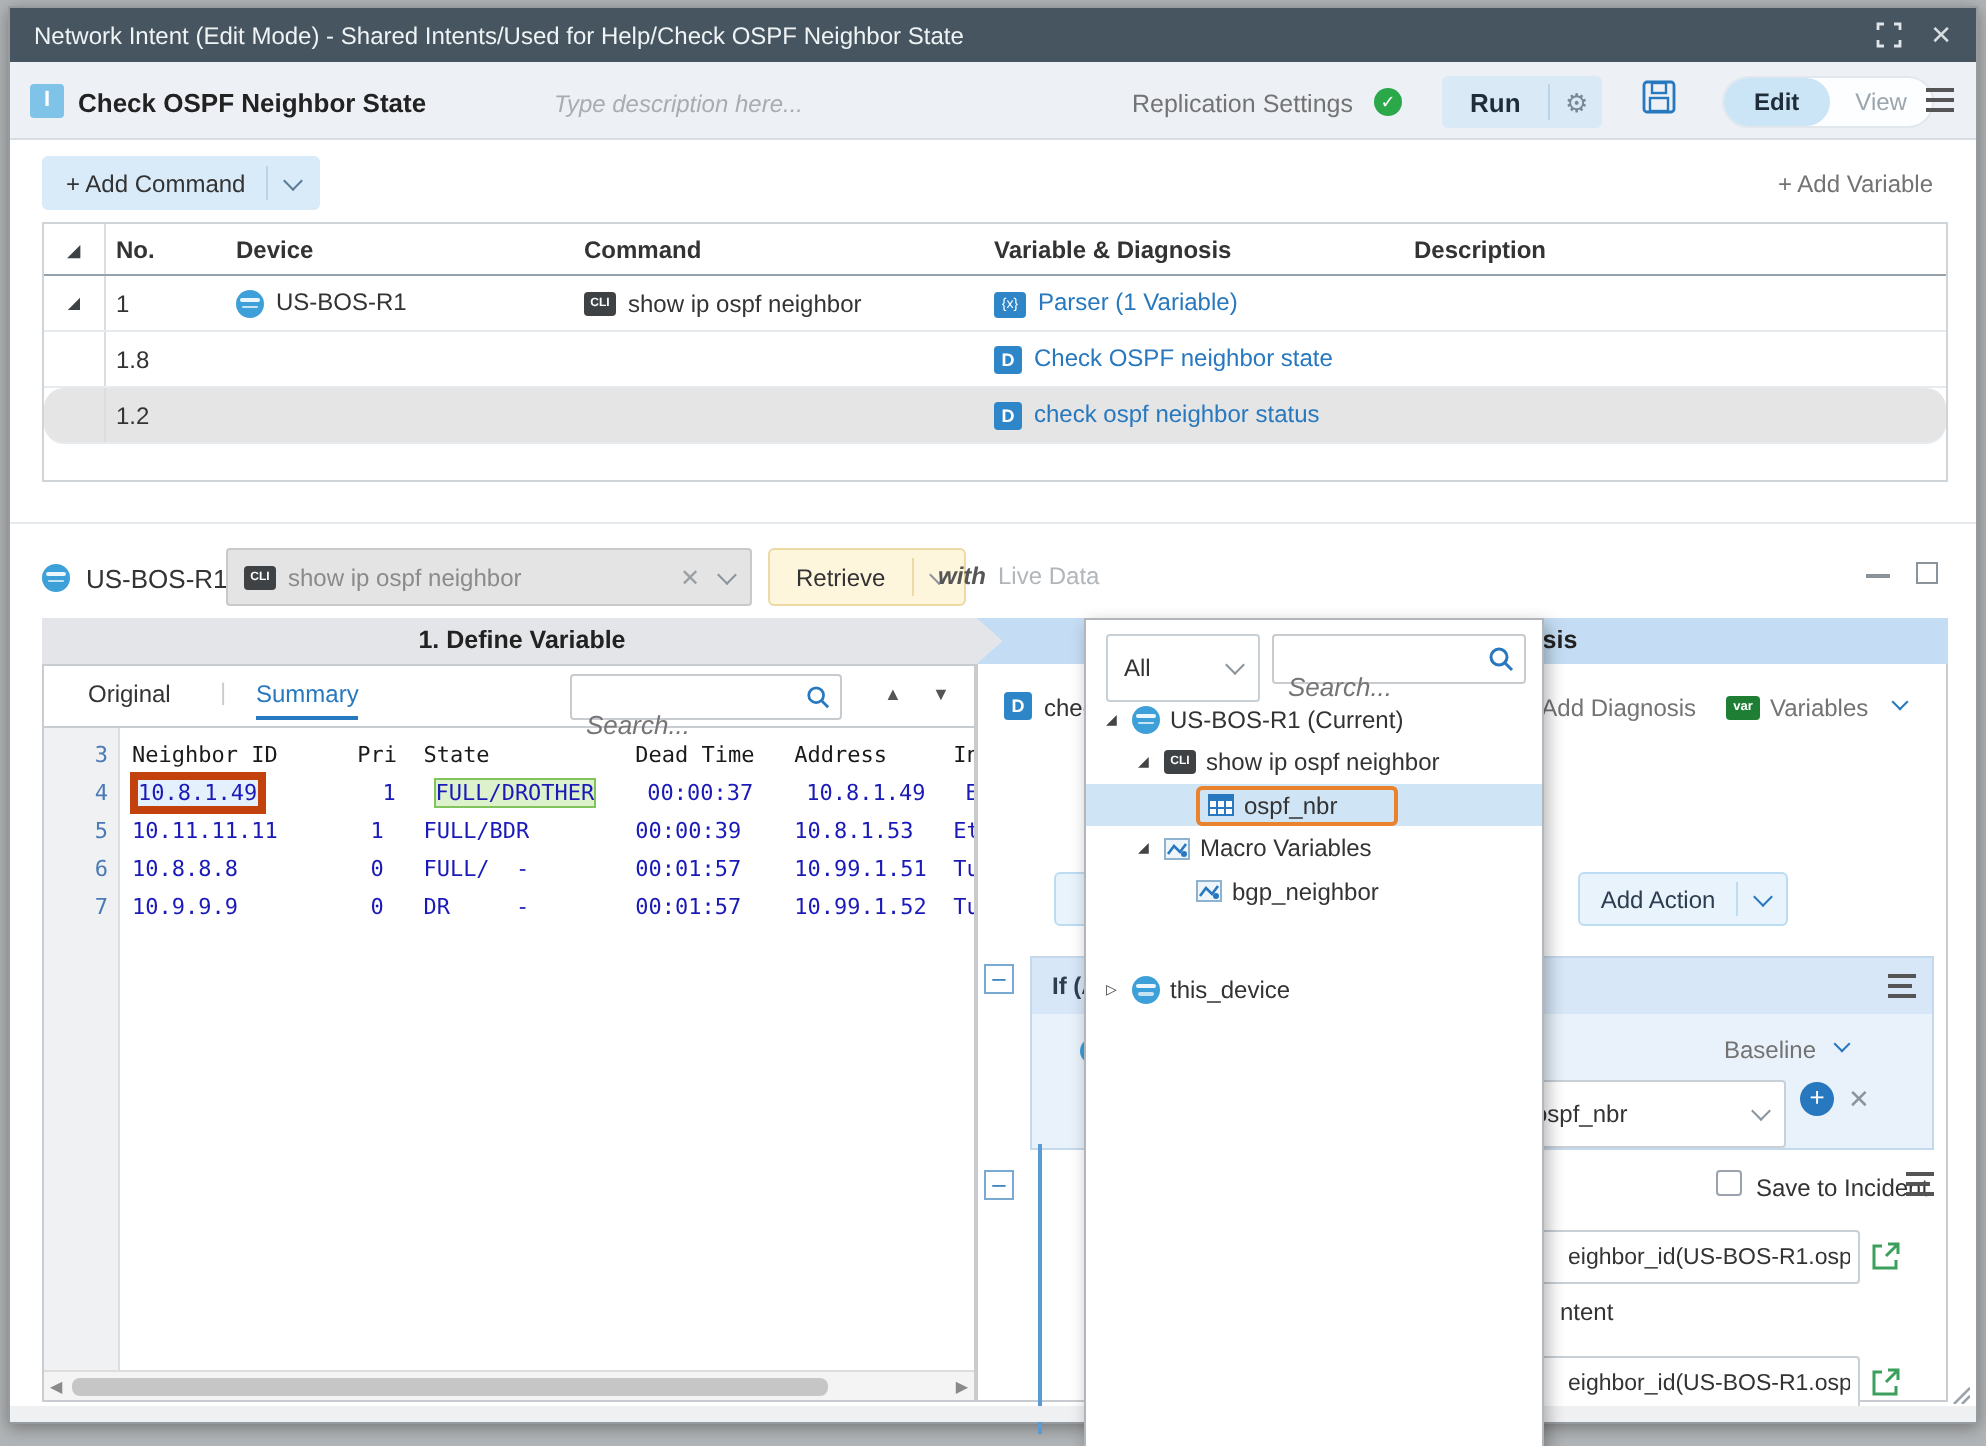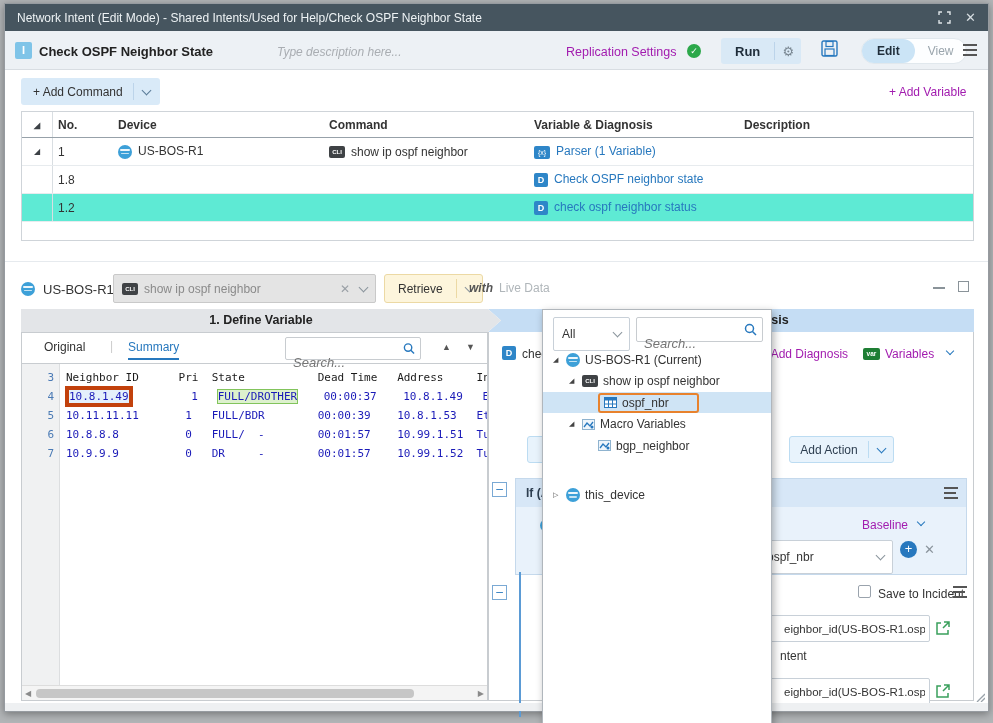--- a/index.html
+++ b/index.html
@@ -25,31 +25,31 @@
   .tg-view{padding:0 13px;color:#9aa5ad;cursor:pointer;}
   .menu-lines,.menu-lines::before,.menu-lines::after{width:14px;height:2px;background:#555;display:block;content:"";}
   .menu-lines{position:relative;}
   .menu-lines::before{position:absolute;top:-5px;}
   .menu-lines::after{position:absolute;top:5px;}
   .content{left:0;top:66px;right:0;bottom:8px;background:#fff;}
   .btn-blue{background:#d9eaf8;border-radius:3px;color:#333;display:flex;align-items:center;cursor:pointer;}
   .chev{display:inline-block;width:6px;height:6px;border-right:1.5px solid #5b7c99;border-bottom:1.5px solid #5b7c99;transform:rotate(45deg);margin-top:-3px;}
   .chev-blue{border-color:#2778be;}
   .chev-gray{border-color:#8a949c;}
-  .link{color:#a21caf;cursor:pointer;text-align:right;}
+  .link{color:#737373;cursor:pointer;text-align:right;}
   .cmd-table{left:16px;top:41px;width:953px;height:130px;border:1px solid #cfd4d9;border-top:none;}
   .cmd-head{display:flex;height:25px;border-top:1px solid #cfd4d9;border-bottom:1px solid #97a1a9;align-items:center;font-weight:bold;color:#333;}
   .col-exp{width:30px;text-align:center;border-right:1px solid #d9dee2;align-self:stretch;line-height:25px;}
   .tri{font-size:8px;color:#3c4146;}
   .col-no{width:60px;padding-left:5px;}
-  .col-dev{width:211px;}
+  .col-dev{width:174px;}
   .col-cmd{width:205px;}
   .col-vd{width:210px;}
   .cmd-row{display:flex;height:27px;align-items:center;border-bottom:1px solid #e7ebee;}
-  .cmd-row.sel{background:#5eead4;}
+  .cmd-row.sel{background:#e5e5e5;border-radius:10px;}
   .cli-badge{display:inline-block;width:16px;height:12px;background:#3f4245;border-radius:2px;color:#fff;font-size:6px;font-weight:bold;text-align:center;line-height:12px;margin-right:6px;vertical-align:middle;}
   .parser-badge{display:inline-block;width:16px;height:13px;background:#2e86c8;border-radius:2px;color:#fff;font-size:7px;text-align:center;line-height:13px;margin-right:6px;vertical-align:middle;}
   .d-badge{display:inline-block;width:14px;height:14px;background:#2e86c8;border-radius:2px;color:#fff;font-size:9px;font-weight:bold;text-align:center;line-height:14px;margin-right:6px;vertical-align:middle;}
   .dev-icon{display:inline-block;width:14px;height:14px;border-radius:50%;background:#3da0d8;position:relative;vertical-align:middle;margin-right:6px;}
   .dev-icon::before{content:"";position:absolute;left:2px;top:4px;width:10px;height:2px;background:#fff;border-radius:1px;opacity:.9;}
   .dev-icon::after{content:"";position:absolute;left:3px;top:8px;width:8px;height:1.5px;background:#fff;border-radius:1px;opacity:.7;}
   .divider-line{left:0;top:191px;right:0;height:1px;background:#e6eaee;}
   .cmd-select{left:108px;top:204px;width:263px;height:29px;background:#e4e4e4;border:1px solid #c9c9c9;border-radius:2px;display:flex;align-items:center;padding:0 8px;color:#8a8a8a;}
   .retrieve{left:379px;top:204px;height:29px;background:#fdf5dc;border:1px solid #ecd9a4;border-radius:3px;display:flex;align-items:center;cursor:pointer;}
   .banner{top:239px;height:23px;font-weight:bold;font-size:12.5px;color:#222;text-align:center;line-height:23px;}

